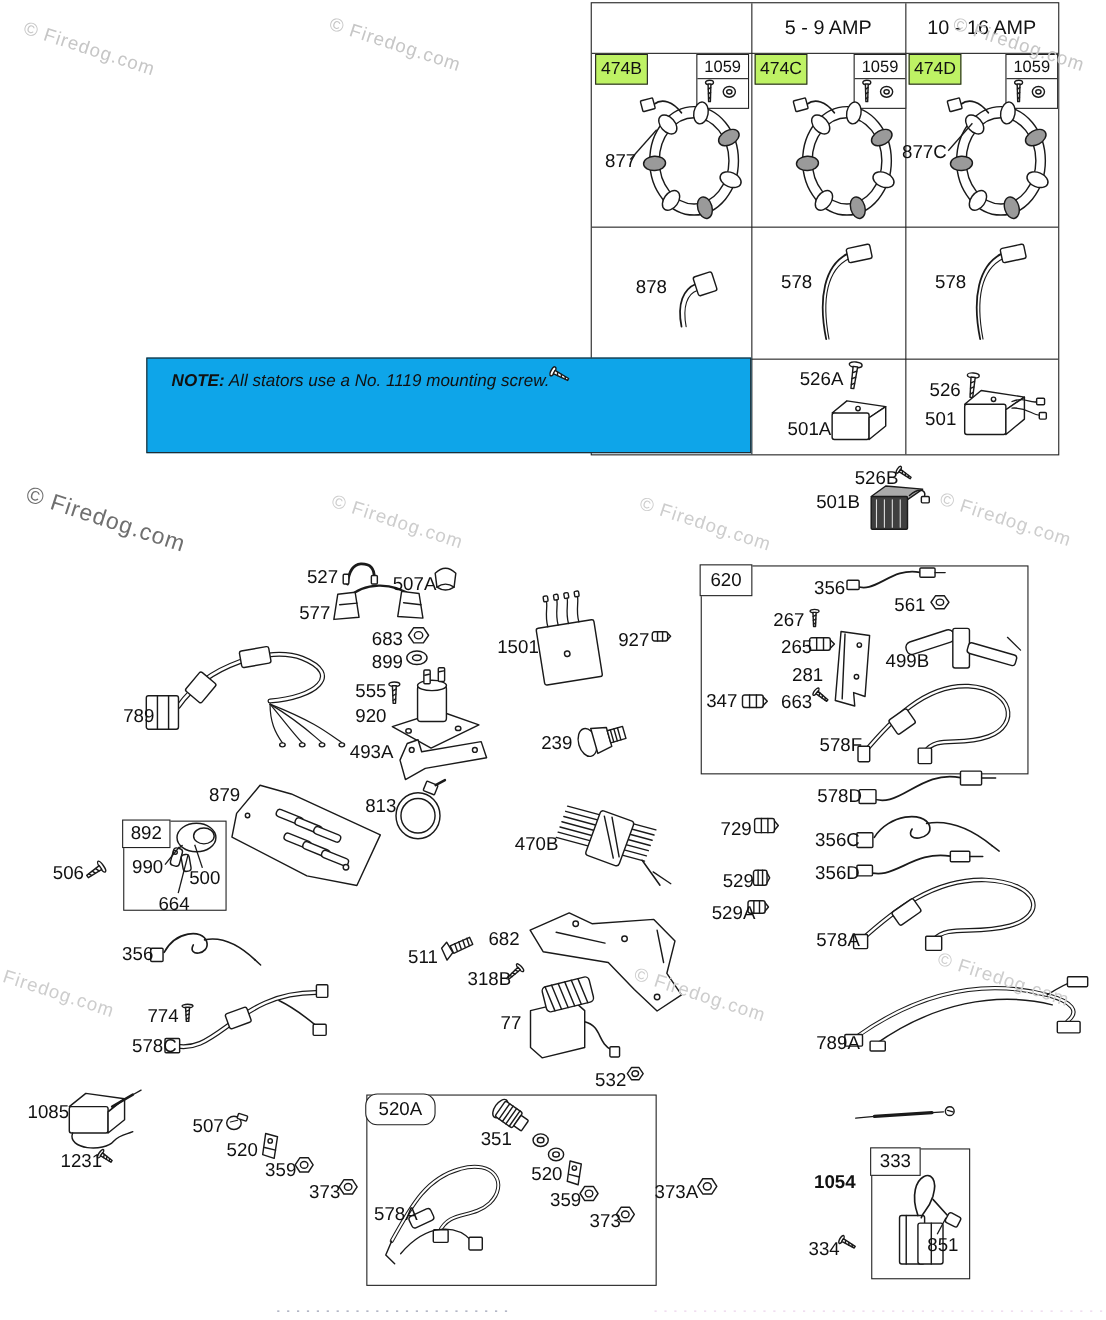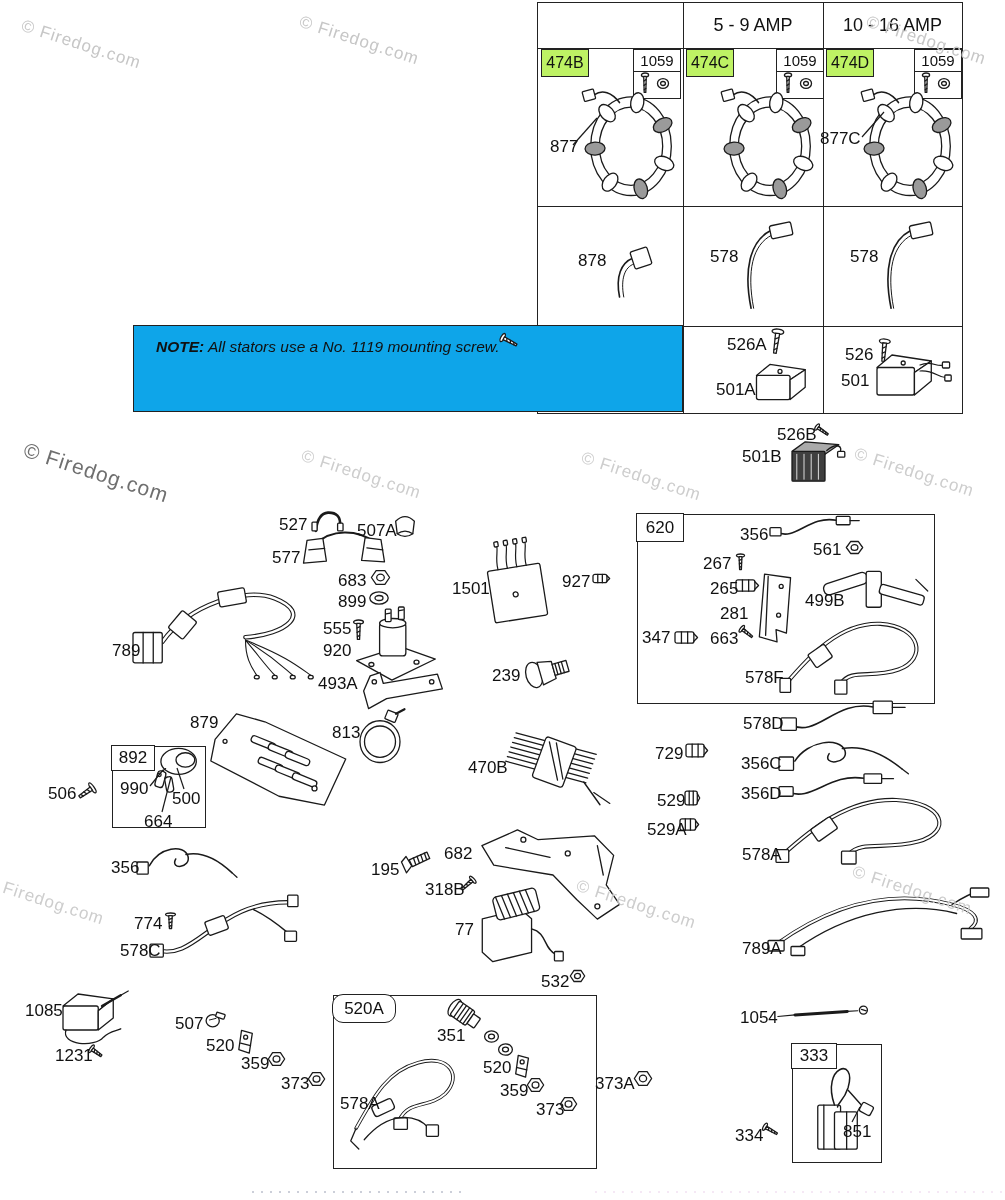--- a/index.html
+++ b/index.html
@@ -113,21 +113,21 @@
 <span class="lbl" style="left: 190px; top: 714px;">879</span>
 <span class="lbl" style="left: 332px; top: 724px;">813</span>
 <span class="lbl" style="left: 468px; top: 759px;">470B</span>
 <span class="lbl" style="left: 48px; top: 785px;">506</span>
 <span class="lbl" style="left: 120px; top: 780px;">990</span>
 <span class="lbl" style="left: 172px; top: 790px;">500</span>
 <span class="lbl" style="left: 144px; top: 813px;">664</span>
 <span class="lbl" style="left: 111px; top: 859px;">356</span>
 <span class="lbl" style="left: 134px; top: 915px;">774</span>
 <span class="lbl" style="left: 120px; top: 942px;">578C</span>
-<span class="lbl" style="left: 371px; top: 861px;">195</span>
+<span class="lbl" style="left: 371px; top: 861px;">511</span>
 <span class="lbl" style="left: 425px; top: 881px;">318B</span>
 <span class="lbl" style="left: 444px; top: 845px;">682</span>
 <span class="lbl" style="left: 455px; top: 921px;">77</span>
 <span class="lbl" style="left: 541px; top: 973px;">532</span>
 <span class="lbl" style="left: 740px; top: 526px;">356</span>
 <span class="lbl" style="left: 813px; top: 541px;">561</span>
 <span class="lbl" style="left: 703px; top: 555px;">267</span>
 <span class="lbl" style="left: 700px; top: 580px; margin-left: 10px;">265</span>
 <span class="lbl" style="left: 805px; top: 592px;">499B</span>
 <span class="lbl" style="left: 720px; top: 605px;">281</span>
@@ -147,21 +147,21 @@
 <span class="lbl" style="left: 175px; top: 1015px;">507</span>
 <span class="lbl" style="left: 206px; top: 1037px;">520</span>
 <span class="lbl" style="left: 241px; top: 1055px;">359</span>
 <span class="lbl" style="left: 281px; top: 1075px;">373</span>
 <span class="lbl" style="left: 437px; top: 1027px;">351</span>
 <span class="lbl" style="left: 483px; top: 1059px;">520</span>
 <span class="lbl" style="left: 500px; top: 1082px;">359</span>
 <span class="lbl" style="left: 536px; top: 1101px;">373</span>
 <span class="lbl" style="left: 340px; top: 1095px;">578A</span>
 <span class="lbl" style="left: 595px; top: 1075px;">373A</span>
-<span class="lbl" style="left: 740px; top: 1009px;">1054</span>
+<span class="lbl" style="left: 740px; top: 1066px; font-weight: bold;">1054</span>
 <span class="lbl" style="left: 735px; top: 1127px;">334</span>
 <span class="lbl" style="left: 843px; top: 1123px;">851</span>
 <svg width="96" height="112" viewBox="0 0 96 112" class="sk" style="left: 583px; top: 88px;">
     <g stroke="#1a1a1a" fill="none" stroke-width="1.3" stroke-linecap="round" stroke-linejoin="round">
       <ellipse cx="48" cy="58.24" rx="40.32" ry="49.28"></ellipse>
       <ellipse cx="48" cy="58.24" rx="31.68" ry="39.199999999999996"></ellipse>
       <ellipse cx="54.2513343960095" cy="14.672105006739919" rx="6.5" ry="10" transform="rotate(10 54.2513343960095 14.672105006739919)" fill="#fff"></ellipse>
       <ellipse cx="79.6073871154073" cy="37.06267220470755" rx="6.5" ry="10" transform="rotate(61.4 79.6073871154073 37.06267220470755)" fill="#9a9a9a"></ellipse>
       <ellipse cx="81.18707345718602" cy="75.38368954464104" rx="6.5" ry="10" transform="rotate(112.8 81.18707345718602 75.38368954464104)" fill="#fff"></ellipse>
       <ellipse cx="57.802088893460684" cy="100.80852403373558" rx="6.5" ry="10" transform="rotate(164.2 57.802088893460684 100.80852403373558)" fill="#9a9a9a"></ellipse>

